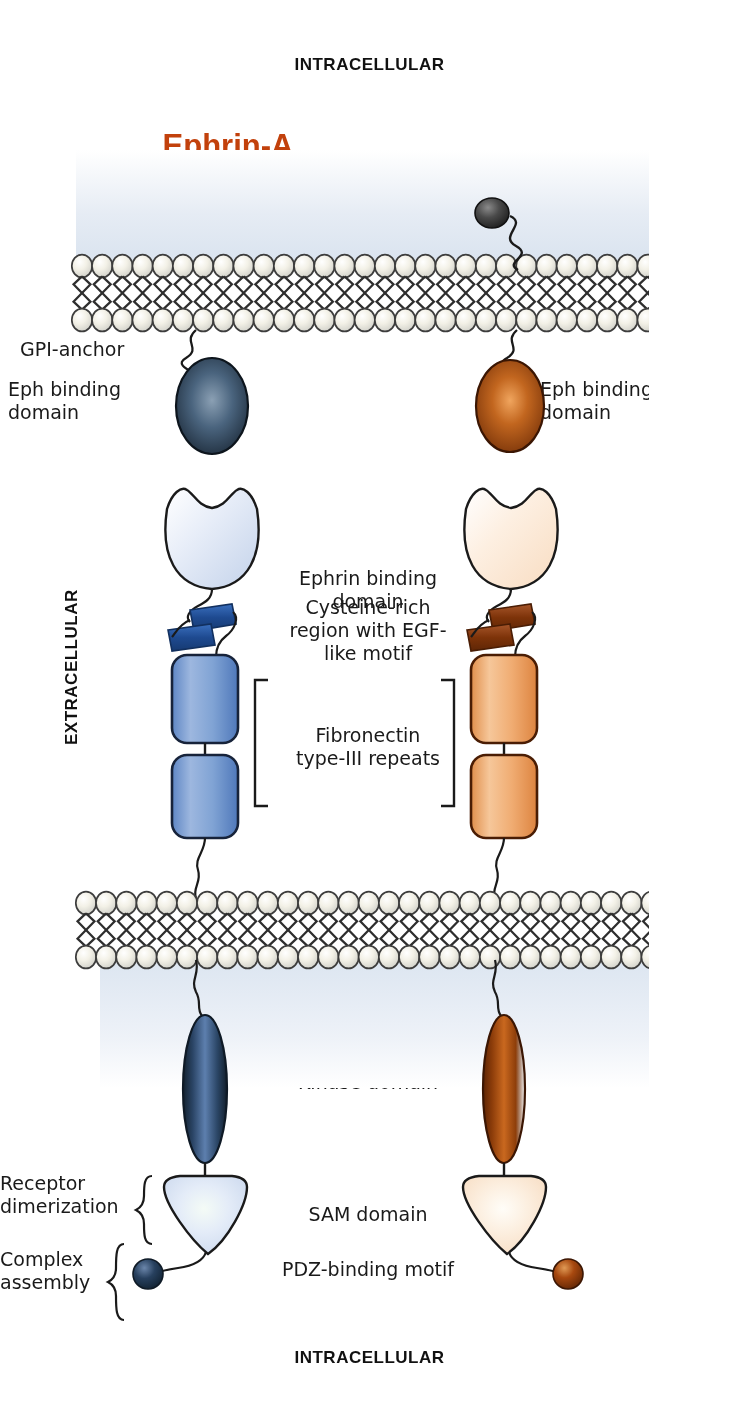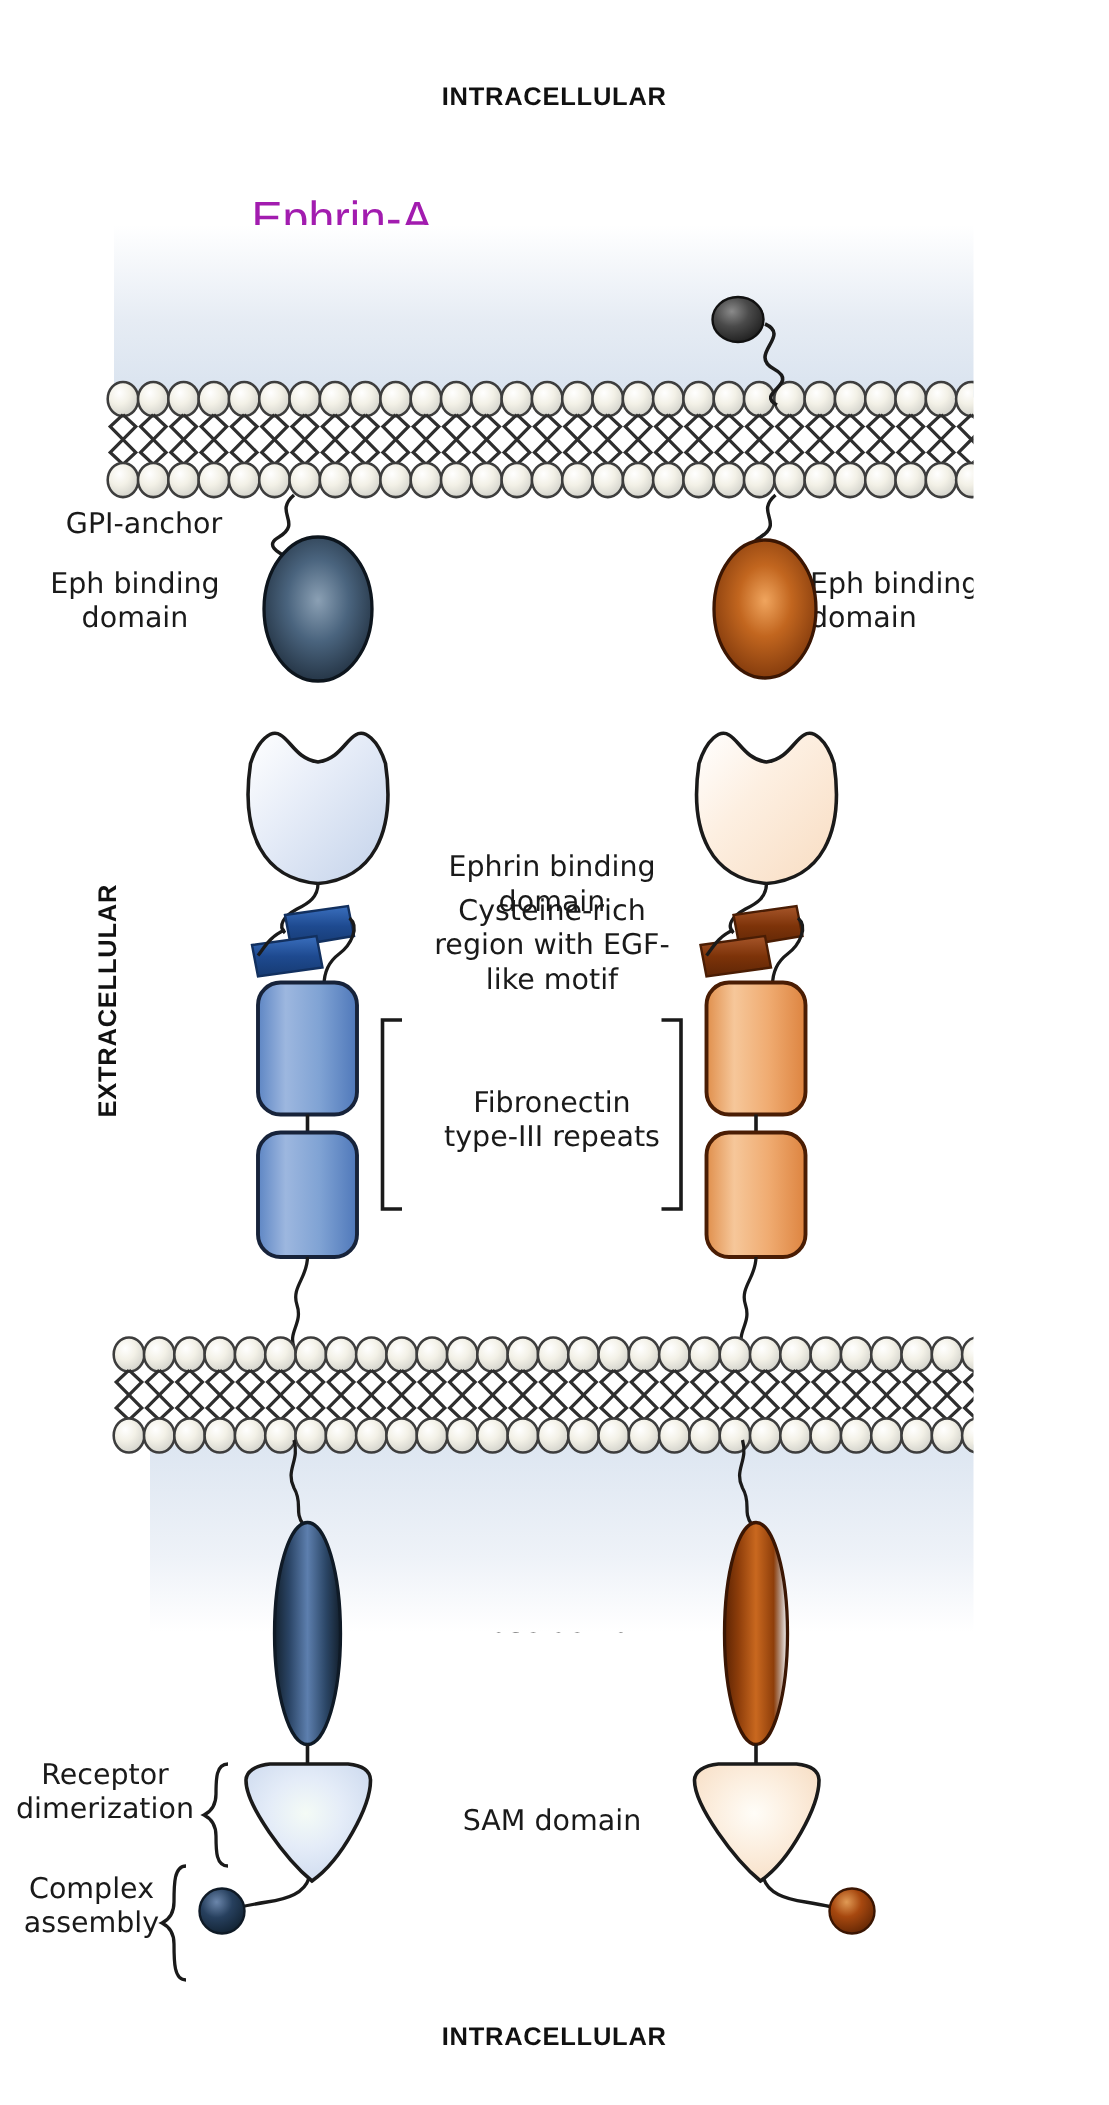--- a/index.html
+++ b/index.html
@@ -30,35 +30,35 @@
     font-weight: bold;
     letter-spacing: 0.5px;
     color: #111111;
     white-space: nowrap;
   }
   .compartment-label {
     font-size: 17px;
   }
   .protein-title {
     font-size: 31px;
-    font-weight: normal;
-    color: #a21caf;
+    font-weight: bold;
+    color: #c2410c;
     letter-spacing: 0px;
   }
   .lbl {
     position: absolute;
     font-family: "DejaVu Sans", sans-serif;
     font-size: 19px;
     color: #1a1a1a;
     text-align: center;
     line-height: 1.22;
     white-space: pre-line;
   }
   .lbl-left {
-    text-align: center;
+    text-align: left;
   }
   .vertical-label {
     position: absolute;
     font-family: "Liberation Sans", sans-serif;
     font-weight: bold;
     font-size: 17px;
     letter-spacing: 0.5px;
     color: #111111;
     transform-origin: 0 0;
     transform: rotate(-90deg);
@@ -106,20 +106,21 @@
   <div class="lbl" style="left:262px;top:1071px;width:212px;">Kinase domain</div>
 
   <div class="lbl lbl-left" style="left:0px;top:1172px;width:140px;">Receptor
 dimerization</div>
 
   <div class="lbl lbl-left" style="left:0px;top:1248px;width:122px;">Complex
 assembly</div>
 
   <div class="lbl" style="left:258px;top:1203px;width:220px;">SAM domain</div>
 
+  <div class="lbl" style="left:248px;top:1258px;width:240px;">PDZ-binding motif</div>
 
   <svg class="layer" viewBox="0 0 739 1403" xmlns="http://www.w3.org/2000/svg">
     <defs>
 
       <linearGradient id="bandTop" x1="0" y1="0" x2="0" y2="1">
         <stop offset="0%" stop-color="#ffffff"></stop>
         <stop offset="55%" stop-color="#e6ecf4"></stop>
         <stop offset="100%" stop-color="#d9e3ef"></stop>
       </linearGradient>
       <linearGradient id="bandBottom" x1="0" y1="0" x2="0" y2="1">

